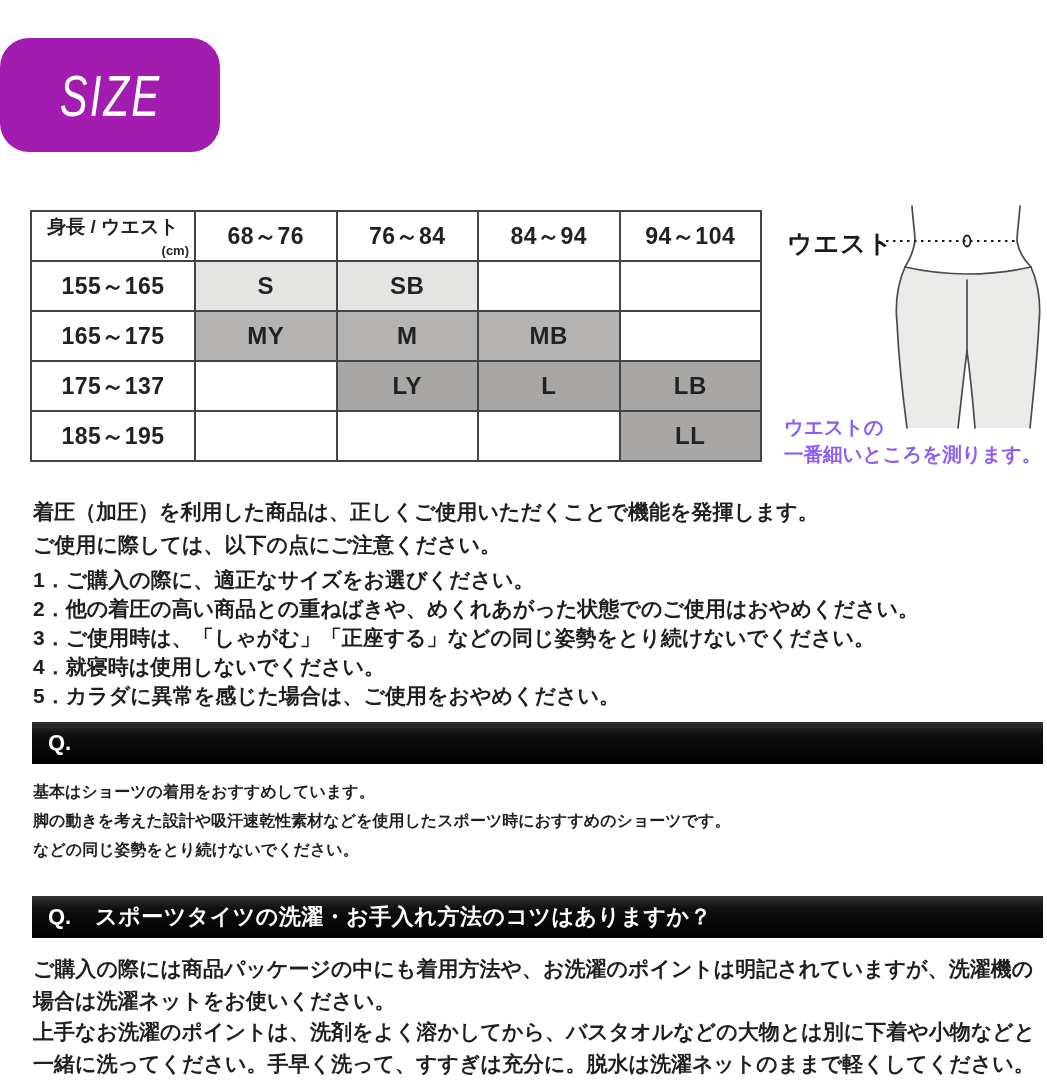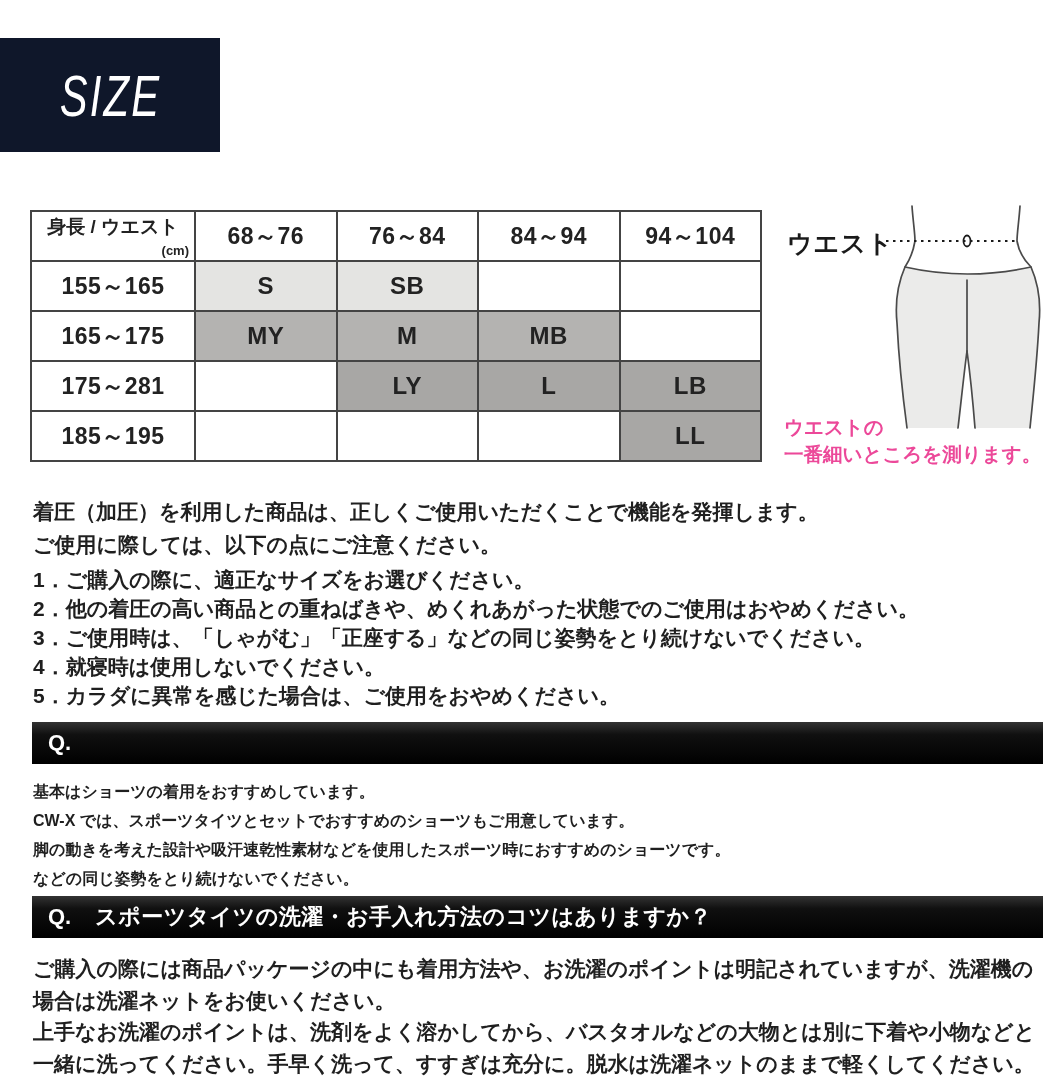--- a/index.html
+++ b/index.html
@@ -57,21 +57,21 @@
   
   .figure-box { left: 780px; top: 193px; width: 267px; height: 242px; }
   .waist-label {
     left: 787px; top: 227px;
     font-size: 25px; font-weight: 700; letter-spacing: 1px; color: #1a1a1a;
     white-space: nowrap;
   }
   .figure-caption {
     left: 784px; top: 414px; width: 263px;
     font-size: 19.5px; font-weight: 700; line-height: 27px;
-    color: #ec4899; white-space: nowrap;
+    color: #8b5cf6; white-space: nowrap;
   }
 
   
   .text-block { white-space: nowrap; color: #1f1f1f; }
   .intro-block { left: 33px; top: 495px; font-size: 21px; line-height: 33px; font-weight: 600; }
   .notes-block { left: 33px; top: 565px; font-size: 21px; line-height: 29px; font-weight: 600; }
   .answer1-block { left: 33px; top: 777px; font-size: 16px; line-height: 29px; font-weight: 600; }
   .answer2-block { left: 33px; top: 953px; font-size: 21px; line-height: 31.5px; font-weight: 600; }
 
   
@@ -85,21 +85,21 @@
     overflow: hidden;
   }
   .q-bar .q-label { font-size: 22px; font-weight: 700; margin-right: 24px; }
   .q-bar .q-text { font-size: 22px; font-weight: 700; letter-spacing: 0.5px; }
   .q-bar-1 { top: 722px; }
   .q-bar-2 { top: 896px; }
 </style>
 </head>
 <body>
 
-<div class="abs size-banner" style="background: #0f172a;">
+<div class="abs size-banner" style="background: #a21caf; border-radius: 29px;">
   <span class="size-word" style="color: rgb(255, 255, 255);">SIZE</span>
 </div>
 
 <table class="size-table">
   <colgroup>
     <col class="c0">
       <col class="cn">
       <col class="cn">
       <col class="cn">
       <col class="cn">
@@ -125,21 +125,21 @@
         <td class="size-cell" style="background: rgb(255, 255, 255); border-color: rgb(68, 68, 68);"></td>
       </tr>
       <tr>
         <th class="rowhead" style="border-color: rgb(68, 68, 68);">165～175</th>
         <td class="size-cell" style="background: rgb(180, 179, 177); border-color: rgb(68, 68, 68);">MY</td>
         <td class="size-cell" style="background: rgb(180, 179, 177); border-color: rgb(68, 68, 68);">M</td>
         <td class="size-cell" style="background: rgb(180, 179, 177); border-color: rgb(68, 68, 68);">MB</td>
         <td class="size-cell" style="background: rgb(255, 255, 255); border-color: rgb(68, 68, 68);"></td>
       </tr>
       <tr>
-        <th class="rowhead" style="border-color: rgb(68, 68, 68);">175～281</th>
+        <th class="rowhead" style="border-color: rgb(68, 68, 68);">175～137</th>
         <td class="size-cell" style="background: rgb(255, 255, 255); border-color: rgb(68, 68, 68);"></td>
         <td class="size-cell" style="background: rgb(168, 167, 165); border-color: rgb(68, 68, 68);">LY</td>
         <td class="size-cell" style="background: rgb(168, 167, 165); border-color: rgb(68, 68, 68);">L</td>
         <td class="size-cell" style="background: rgb(168, 167, 165); border-color: rgb(68, 68, 68);">LB</td>
       </tr>
       <tr>
         <th class="rowhead" style="border-color: rgb(68, 68, 68);">185～195</th>
         <td class="size-cell" style="background: rgb(255, 255, 255); border-color: rgb(68, 68, 68);"></td>
         <td class="size-cell" style="background: rgb(255, 255, 255); border-color: rgb(68, 68, 68);"></td>
         <td class="size-cell" style="background: rgb(255, 255, 255); border-color: rgb(68, 68, 68);"></td>
@@ -181,21 +181,20 @@
     <div class="line">4．就寝時は使用しないでください。</div>
     <div class="line">5．カラダに異常を感じた場合は、ご使用をおやめください。</div>
   </div>
 
 <div class="abs q-bar q-bar-1">
   <span class="q-label">Q.</span>
 </div>
 
 <div class="abs text-block answer1-block">
     <div class="line">基本はショーツの着用をおすすめしています。</div>
-    <div class="line">CW-X では、スポーツタイツとセットでおすすめのショーツもご用意しています。</div>
     <div class="line">脚の動きを考えた設計や吸汗速乾性素材などを使用したスポーツ時におすすめのショーツです。</div>
     <div class="line">などの同じ姿勢をとり続けないでください。</div>
   </div>
 
 <div class="abs q-bar q-bar-2">
   <span class="q-label">Q.</span>
   <span class="q-text">スポーツタイツの洗濯・お手入れ方法のコツはありますか？</span>
 </div>
 
 <div class="abs text-block answer2-block">

